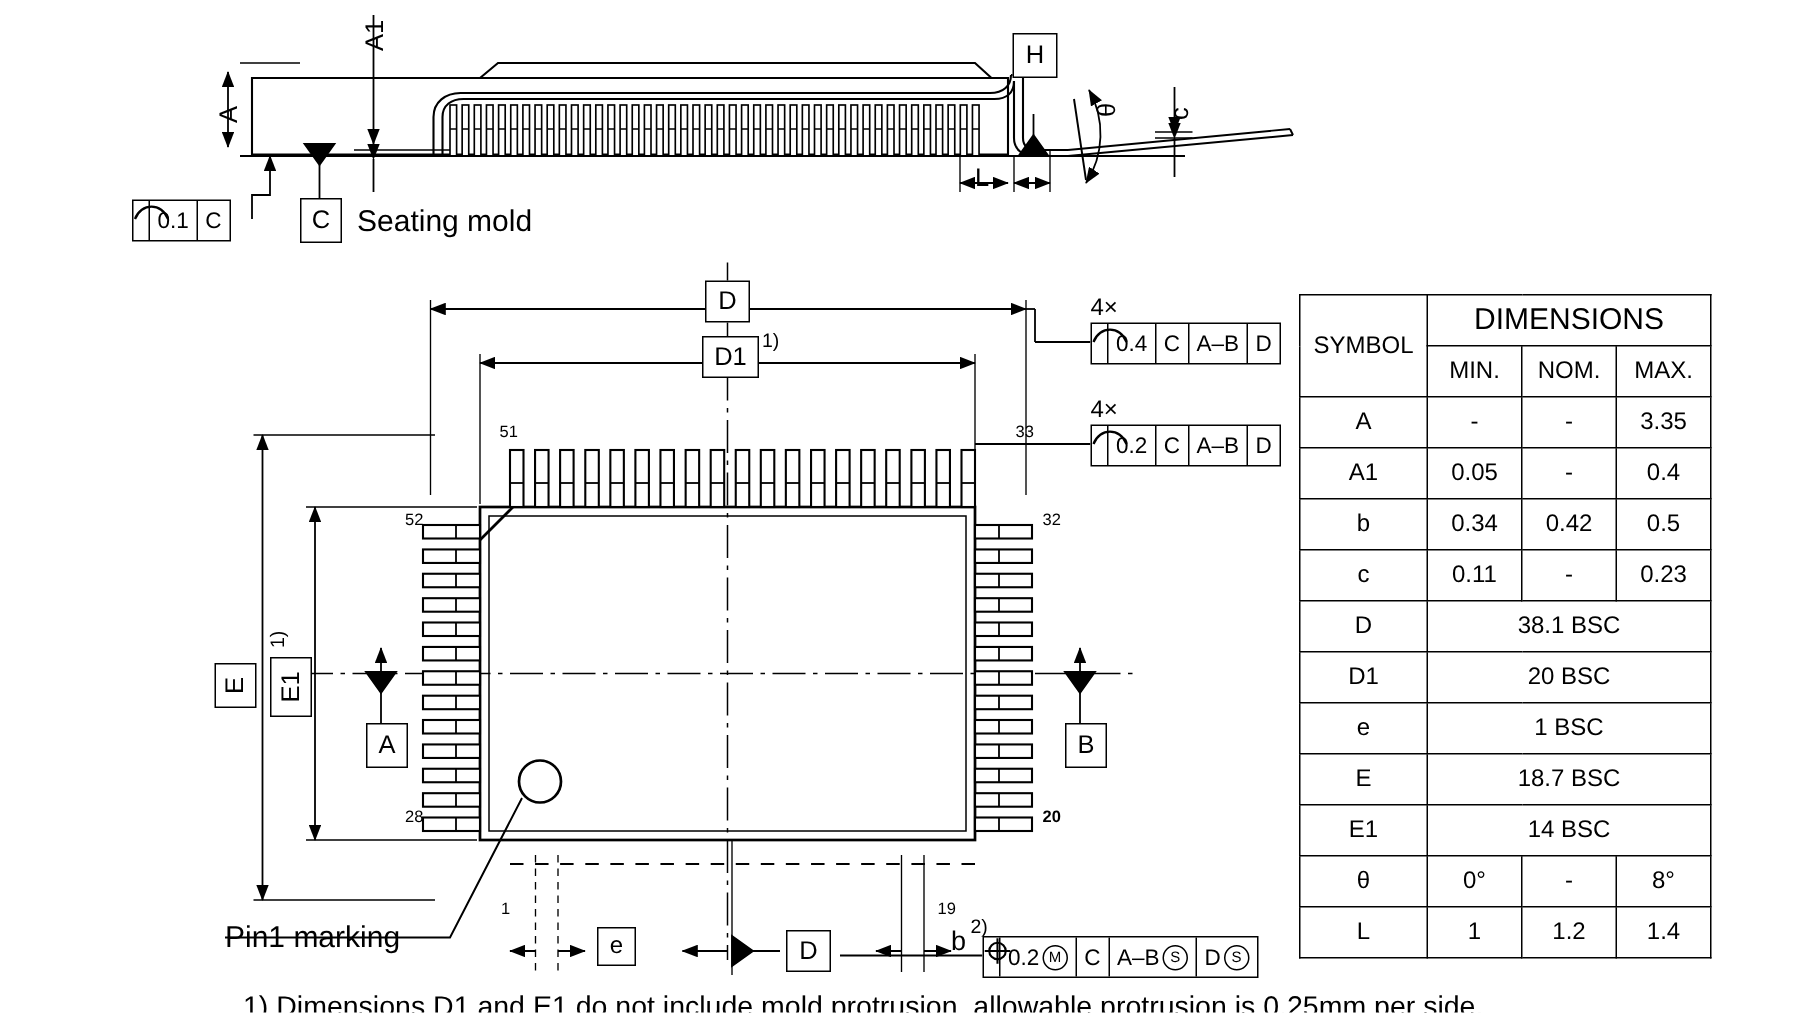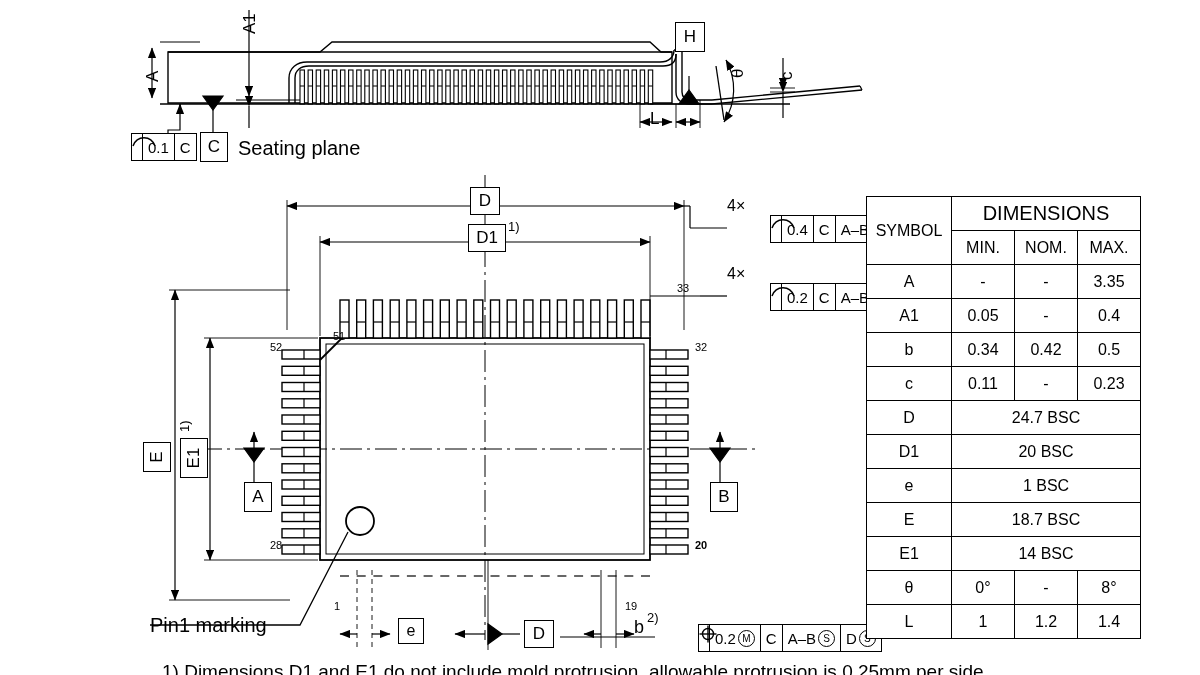--- a/index.html
+++ b/index.html
@@ -7,21 +7,21 @@
        font-family:"Liberation Sans",sans-serif;color:#000;}
   .abs{position:absolute;}
   .lbl{font-size:17px;line-height:1;white-space:nowrap;}
   .lbl-sm{font-size:13px;line-height:1;white-space:nowrap;}
   .lbl-xs{font-size:11px;line-height:1;white-space:nowrap;}
   .rot90{transform:rotate(-90deg);transform-origin:left top;}
   
   .dbox{border:1.6px solid #000;display:flex;align-items:center;justify-content:center;
         font-size:17px;background:#fff;box-sizing:border-box;}
   
-  .fcf{display:flex;border:1.4px solid #000;background:#fff;height:26px;align-items:stretch;margin-left:43px;}
+  .fcf{display:flex;border:1.4px solid #000;background:#fff;height:26px;align-items:stretch;}
   .fcf > div{display:flex;align-items:center;justify-content:center;
              border-right:1.4px solid #000;padding:0 5px;font-size:15px;box-sizing:border-box;}
   .fcf > div:last-child{border-right:none;}
   .mcirc{display:inline-flex;align-items:center;justify-content:center;
          width:15px;height:15px;border:1.3px solid #000;border-radius:50%;
          font-size:10px;margin-left:2px;}
   
   table.dim{border-collapse:collapse;background:#fff;}
   table.dim td,table.dim th{border:1.5px solid #000;text-align:center;
        font-size:16px;font-weight:normal;padding:0;height:33px;}
@@ -414,21 +414,21 @@
 </svg>
 
 <div class="abs lbl rot90" style="left:144px;top:82px;">A</div>
 <div class="abs lbl rot90" style="left:241px;top:34px;">A1</div>
 <div class="abs lbl rot90" style="left:778px;top:80px;">c</div>
 <div class="abs lbl rot90" style="left:729px;top:78px;">θ</div>
 <div class="abs lbl" style="left:650px;top:110px;">L</div>
 
 <div class="abs dbox" style="left:675px;top:22px;width:30px;height:30px;">H</div>
 <div class="abs dbox" style="left:200px;top:132px;width:28px;height:30px;">C</div>
-<div class="abs lbl" style="left:238px;top:138px;font-size:20px;">Seating plane</div>
+<div class="abs lbl" style="left:238px;top:138px;font-size:20px;">Seating mold</div>
 
 <div class="abs fcf" style="left:88px;top:133px;">
   <div>
     <svg width="24" height="14" viewBox="0 0 24 14">
         <path d="M1,12 C5,1 19,1 23,12" fill="none" stroke="#000" stroke-width="1.5"></path>
       </svg>
   </div>
   <div>0.1</div>
   <div>C</div>
 </div>
@@ -444,21 +444,21 @@
 <div class="abs dbox" style="left:244px;top:482px;width:28px;height:30px;">A</div>
 <div class="abs dbox" style="left:710px;top:482px;width:28px;height:30px;">B</div>
 <div class="abs dbox" style="left:524px;top:620px;width:30px;height:28px;">D</div>
 <div class="abs dbox" style="left:398px;top:618px;width:26px;height:26px;font-size:16px;">e</div>
 
 <div class="abs lbl" style="left:634px;top:618px;font-size:18px;">b</div>
 <div class="abs lbl-sm" style="left:647px;top:611px;">2)</div>
 
 <div class="abs lbl" style="left:150px;top:615px;font-size:20px;">Pin1 marking</div>
 
-<div class="abs lbl-xs" style="left:333px;top:283px;margin-top:48px;">51</div>
+<div class="abs lbl-xs" style="left:333px;top:283px;">51</div>
 <div class="abs lbl-xs" style="left:629px;top:283px;margin-left:48px;">33</div>
 <div class="abs lbl-xs" style="left:270px;top:342px;">52</div>
 <div class="abs lbl-xs" style="left:270px;top:540px;">28</div>
 <div class="abs lbl-xs" style="left:695px;top:342px;text-align:center;">32</div>
 <div class="abs lbl-xs" style="left:695px;top:540px;font-weight:bold;">20</div>
 <div class="abs lbl-xs" style="left:334px;top:601px;">1</div>
 <div class="abs lbl-xs" style="left:625px;top:601px;">19</div>
 
 <div class="abs lbl-sm" style="left:727px;top:198px;font-size:16px;">4×</div>
 <div class="abs fcf" style="left:727px;top:215px;">
@@ -541,21 +541,21 @@
         <td class="v">0.5</td>
       </tr>
       <tr>
         <td class="sym">c</td>
         <td class="v">0.11</td>
         <td class="v">-</td>
         <td class="v">0.23</td>
       </tr>
       <tr>
         <td class="sym">D</td>
-        <td colspan="3" class="v">24.7 BSC</td>
+        <td colspan="3" class="v">38.1 BSC</td>
       </tr>
       <tr>
         <td class="sym">D1</td>
         <td colspan="3" class="v">20 BSC</td>
       </tr>
       <tr>
         <td class="sym">e</td>
         <td colspan="3" class="v">1 BSC</td>
       </tr>
       <tr>

